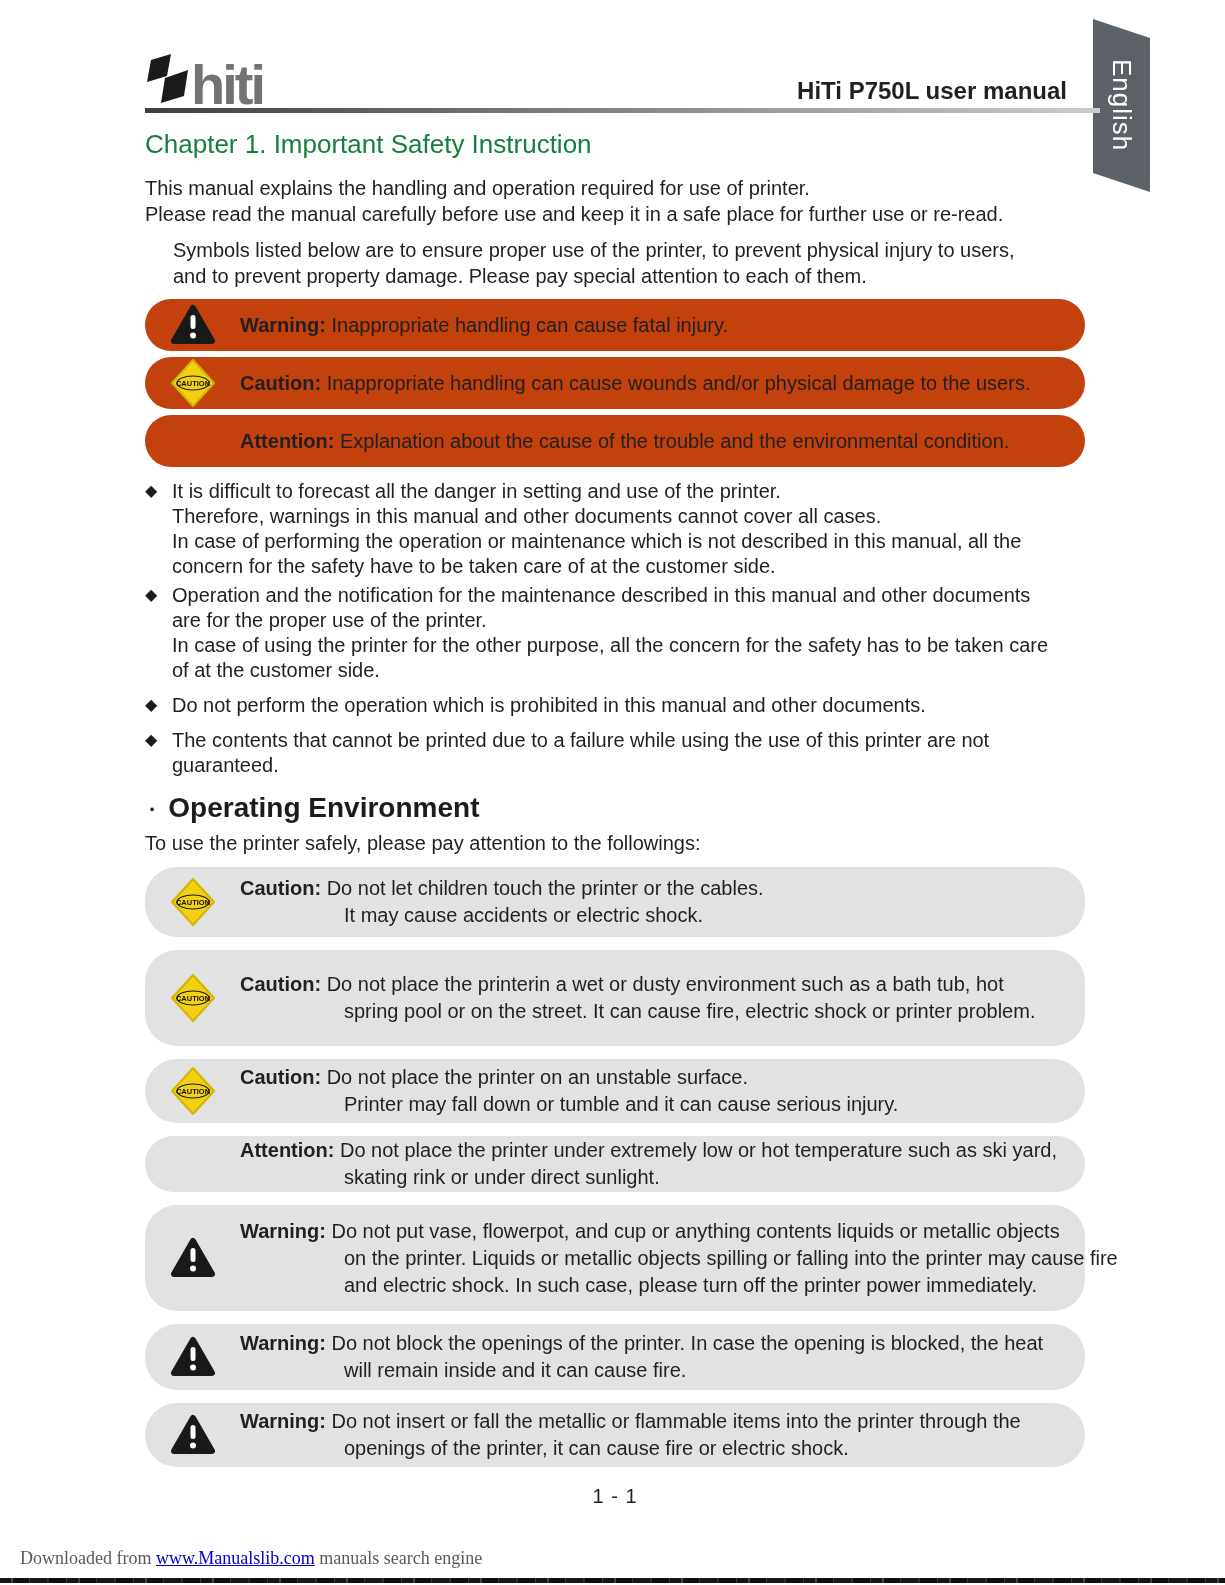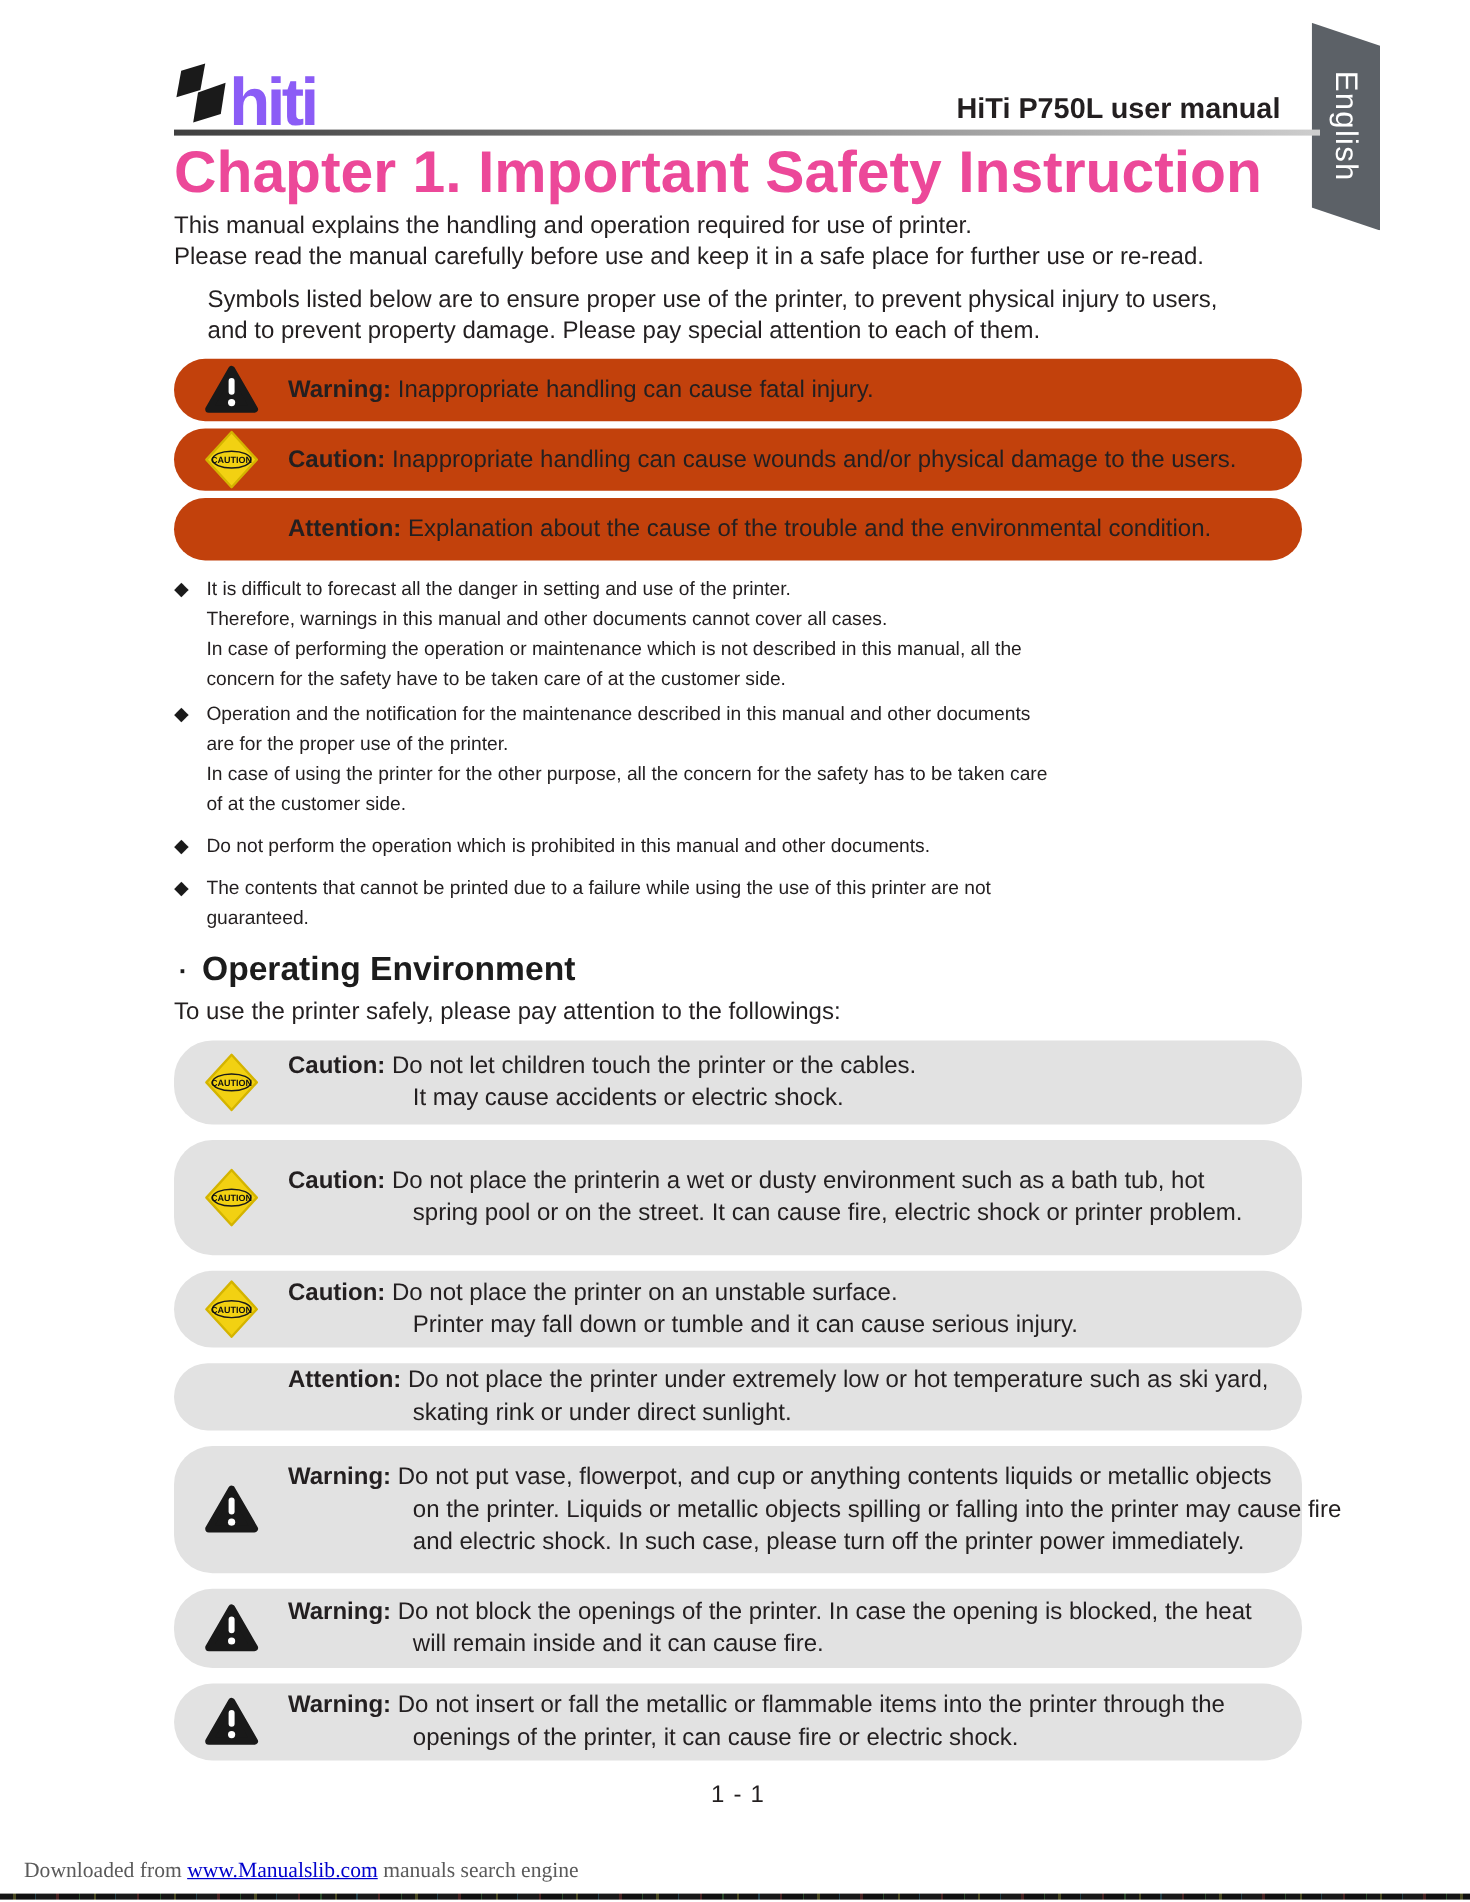--- a/index.html
+++ b/index.html
@@ -3,46 +3,46 @@
 <meta charset="utf-8">
 <style>
   html,body{margin:0;padding:0;background:#fff;}
   .page{position:relative;width:1225px;height:1585px;background:#fff;overflow:hidden;
         font-family:"Liberation Sans",sans-serif;color:#231f20;}
   .content{position:relative;margin-left:145px;width:940px;}
 
   
   .header-row{display:flex;justify-content:space-between;align-items:flex-end;padding-top:50px;height:58px;}
   .logo{display:flex;align-items:flex-end;}
-  .logo-text{font-size:56px;font-weight:800;letter-spacing:-3px;line-height:0.82;color:#8b5cf6;margin-left:2px;}
+  .logo-text{font-size:56px;font-weight:800;letter-spacing:-3px;line-height:0.82;color:#737373;margin-left:2px;}
   .manual-title{font-size:24px;font-weight:bold;padding-bottom:3px;margin-right:18px;}
   .rule{height:5px;width:955px;background:linear-gradient(to right,#3f3f3f,#cdcdcd);}
 
-  h1{font-size:49px;line-height:42px;margin:10px 0 0 0;font-weight:bold;color:#ec4899;}
+  h1{font-size:26px;line-height:42px;margin:10px 0 0 0;font-weight:normal;color:#15803d;}
 
   .tline{font-size:20px;line-height:26px;}
   .intro{margin-top:10px;}
   .note{margin-top:10px;margin-left:28px;}
 
   
   .sbox{display:flex;align-items:center;background:#c2410c;border-radius:30px;width:940px;
         min-height:52px;margin-top:6px;}
   .sbox.first{margin-top:10px;}
   .icol{width:95px;flex:none;display:flex;justify-content:center;align-items:center;}
   .btext{font-size:20px;line-height:27px;padding-left:104px;text-indent:-104px;padding-right:8px;flex:1;}
   .btext p{margin:0;white-space:nowrap;}
   .btext .lc{text-indent:0;}
   .blabel{font-weight:bold;}
 
   
   .bullets{margin-top:12px;}
   .bullet{display:flex;margin-top:4px;}
   .bullet.gap{margin-top:10px;}
   .bm{width:27px;flex:none;font-size:16px;padding-top:2px;color:#1a1a1a;}
-  .blines{font-size:16px;line-height:25px;}
+  .blines{font-size:20px;line-height:25px;}
 
   .sechead{margin-top:14px;font-size:28px;font-weight:bold;margin-left:4px;color:#1c1c1c;}
   .sechead .dot{font-size:22px;margin-right:12px;font-weight:bold;}
   .lead{margin-top:8px;font-size:20px;}
 
   .ebox{display:flex;align-items:center;background:#e2e2e2;border-radius:32px;width:940px;margin-top:13px;}
   .ebox.first{margin-top:12px;}
   .mh70{min-height:70px}.mh96{min-height:96px}.mh64{min-height:64px}
   .mh56{min-height:56px}.mh106{min-height:106px}.mh66{min-height:66px}
 

